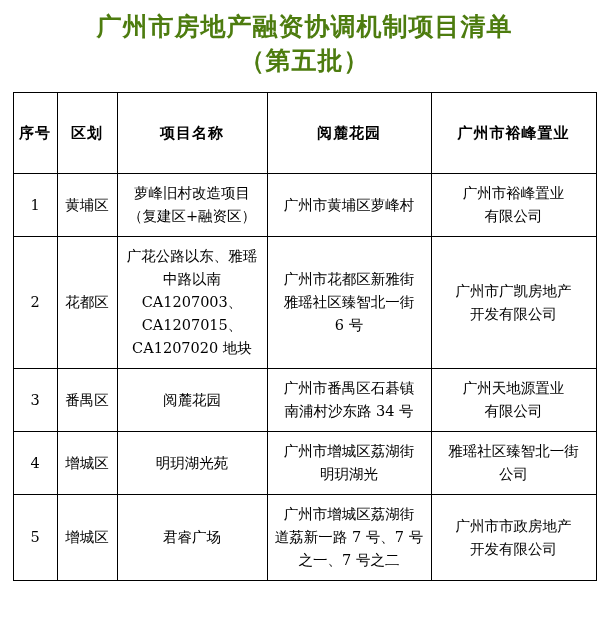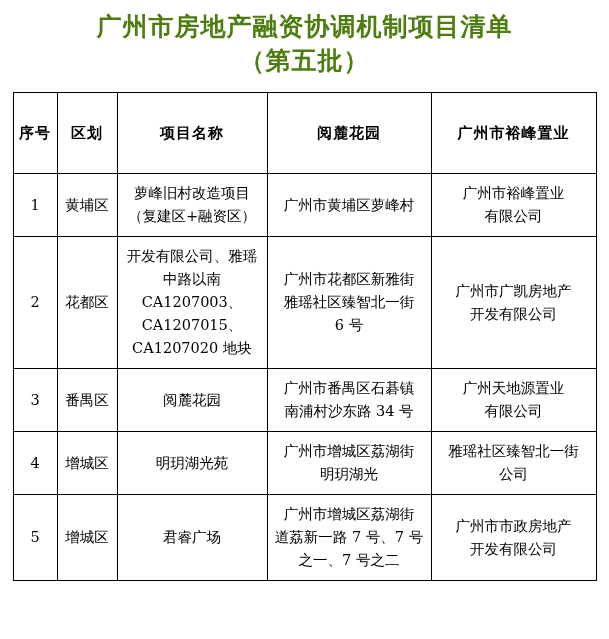--- a/index.html
+++ b/index.html
@@ -113,21 +113,21 @@
           </td>
         <td>
             <span class="cell-inner">广州市裕峰置业
 有限公司</span>
           </td>
       </tr>
       <tr>
         <td class="cell-num">2</td>
         <td>花都区</td>
         <td>
-            <span class="cell-inner">开发有限公司、雅瑶
+            <span class="cell-inner">广花公路以东、雅瑶
 中路以南
 CA1207003、
 CA1207015、
 CA1207020 地块</span>
           </td>
         <td>
             <span class="cell-inner">广州市花都区新雅街
 雅瑶社区臻智北一街
 6 号</span>
           </td>

